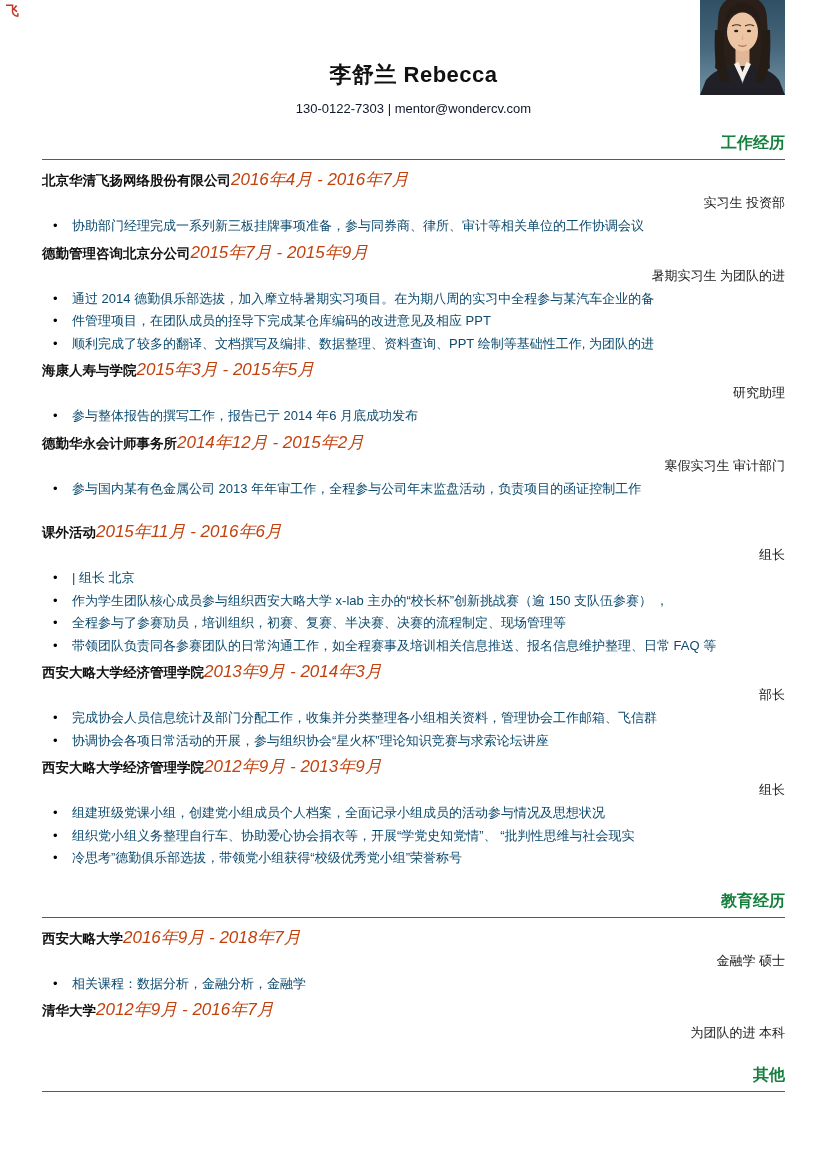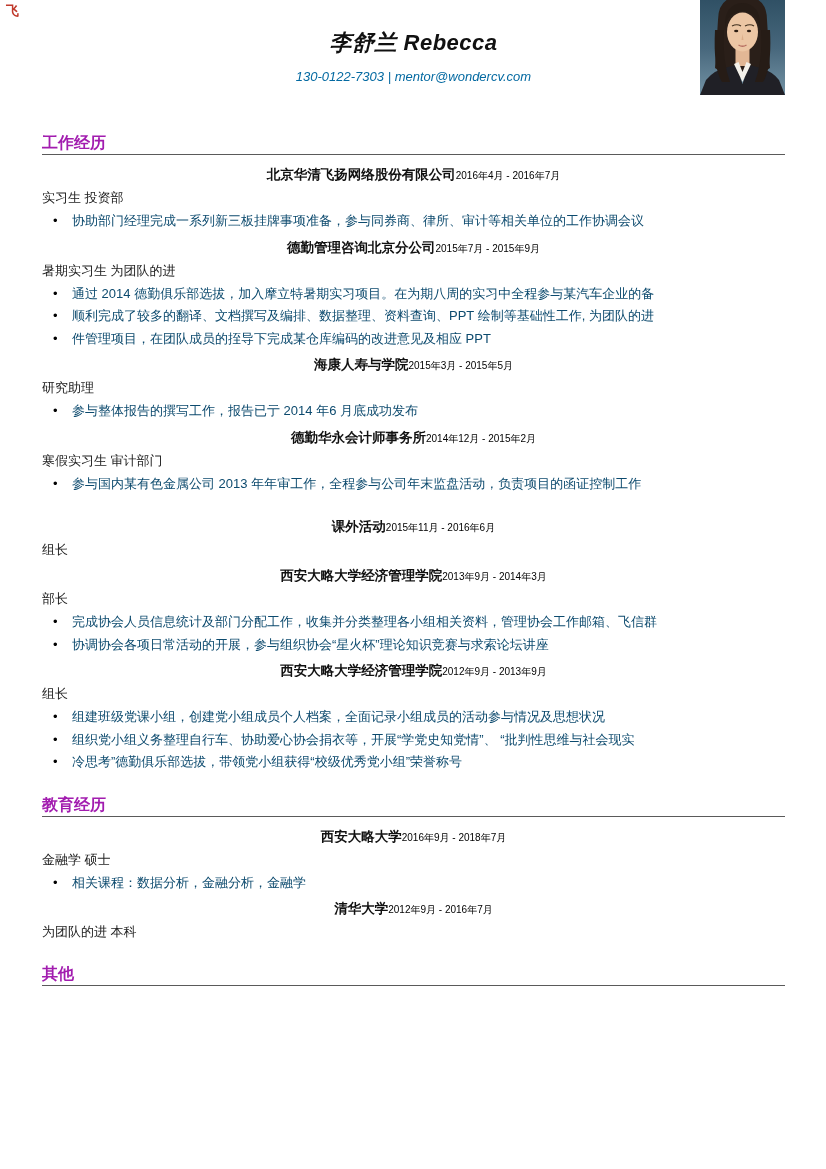--- a/index.html
+++ b/index.html
@@ -9,40 +9,41 @@
     color: #1a1a1a;
     position: relative;
   }
   .watermark {
     position: absolute; top: 2px; left: 6px;
     color: #c0392b; font-size: 13px; font-weight: 700;
   }
   .page { padding: 0 41px 0 42px; }
 
   
-  .header { position: relative; padding-top: 28px; height: 112px; font-style: italic; }
+  .header { position: relative; padding-top: 60px; height: 112px; }
   .name { text-align: center; font-size: 22px; font-weight: 700; letter-spacing: 0.5px; color: #111; }
-  .contact { text-align: center; font-size: 13px; color: #0369a1; margin-top: 11px; }
+  .contact { text-align: center; font-size: 13px; color: #0f172a; margin-top: 11px; }
   .photo {
     position: absolute; top: -10px; right: 0;
     width: 85px; height: 105px; display: block;
   }
 
   
   .sec { margin-top: 21px; }
   .sec-title {
-    font-size: 16px; font-weight: 700; color: #a21caf;
-    border-bottom: 1.5px solid #5a5a5a;
+    font-size: 16px; font-weight: 700; color: #15803d;
+    padding-bottom: 5px; border-bottom: 1.5px solid #5a5a5a;
     margin-bottom: 9px;
+    text-align: right;
   }
   .entry { margin-bottom: 4px; }
-  .entry-head { display: flex; justify-content: center; align-items: baseline; line-height: 22px; }
+  .entry-head { display: flex; justify-content: flex-start; align-items: baseline; line-height: 22px; }
   .org { font-size: 13.5px; font-weight: 700; color: #111; }
-  .date { font-size: 10px; font-weight: 400; color: #000000; white-space: nowrap; }
-  .role { font-size: 13px; color: #222; line-height: 22px; margin-bottom: 1px; }
+  .date { font-size: 17px; font-weight: 400; color: #c2410c; white-space: nowrap; font-style: italic; }
+  .role { font-size: 13px; color: #222; line-height: 22px; margin-bottom: 1px; text-align: right; }
   ul.bullets { list-style: none; }
   ul.bullets li {
     position: relative; padding-left: 30px;
     font-size: 13px; color: #0c4a6e; line-height: 22.5px;
     white-space: nowrap; overflow: hidden;
   }
   ul.bullets li::before {
     content: "•";
     position: absolute; left: 11px; top: 0;
     font-size: 13px; color: #000;
@@ -109,22 +110,22 @@
     </div>
 
     <div class="entry">
       <div class="entry-head">
         <span class="org">德勤管理咨询北京分公司</span>
         <span class="date">2015年7月 - 2015年9月</span>
       </div>
       <div class="role">暑期实习生 为团队的进</div>
       <ul class="bullets">
         <li>通过 2014 德勤俱乐部选拔，加入摩立特暑期实习项目。在为期八周的实习中全程参与某汽车企业的备</li>
+        <li>件管理项目，在团队成员的挃导下完成某仓库编码的改进意见及相应 PPT</li>
         <li>顺利完成了较多的翻译、文档撰写及编排、数据整理、资料查询、PPT 绘制等基础性工作, 为团队的进</li>
-        <li>件管理项目，在团队成员的挃导下完成某仓库编码的改进意见及相应 PPT</li>
       </ul>
     </div>
 
     <div class="entry">
       <div class="entry-head">
         <span class="org">海康人寿与学院</span>
         <span class="date">2015年3月 - 2015年5月</span>
       </div>
       <div class="role">研究助理</div>
       <ul class="bullets">
@@ -145,20 +146,26 @@
   </div>
 
   <div class="sec">
 
     <div class="entry">
       <div class="entry-head">
         <span class="org">课外活动</span>
         <span class="date">2015年11月 - 2016年6月</span>
       </div>
       <div class="role">组长</div>
+      <ul class="bullets">
+        <li>| 组长 北京</li>
+        <li>作为学生团队核心成员参与组织西安大略大学 x-lab 主办的“校长杯”创新挑战赛（逾 150 支队伍参赛） ，</li>
+        <li>全程参与了参赛劢员，培训组织，初赛、复赛、半决赛、决赛的流程制定、现场管理等</li>
+        <li>带领团队负责同各参赛团队的日常沟通工作，如全程赛事及培训相关信息推送、报名信息维护整理、日常 FAQ 等</li>
+      </ul>
     </div>
 
     <div class="entry">
       <div class="entry-head">
         <span class="org">西安大略大学经济管理学院</span>
         <span class="date">2013年9月 - 2014年3月</span>
       </div>
       <div class="role">部长</div>
       <ul class="bullets">
         <li>完成协会人员信息统计及部门分配工作，收集并分类整理各小组相关资料，管理协会工作邮箱、飞信群</li>

